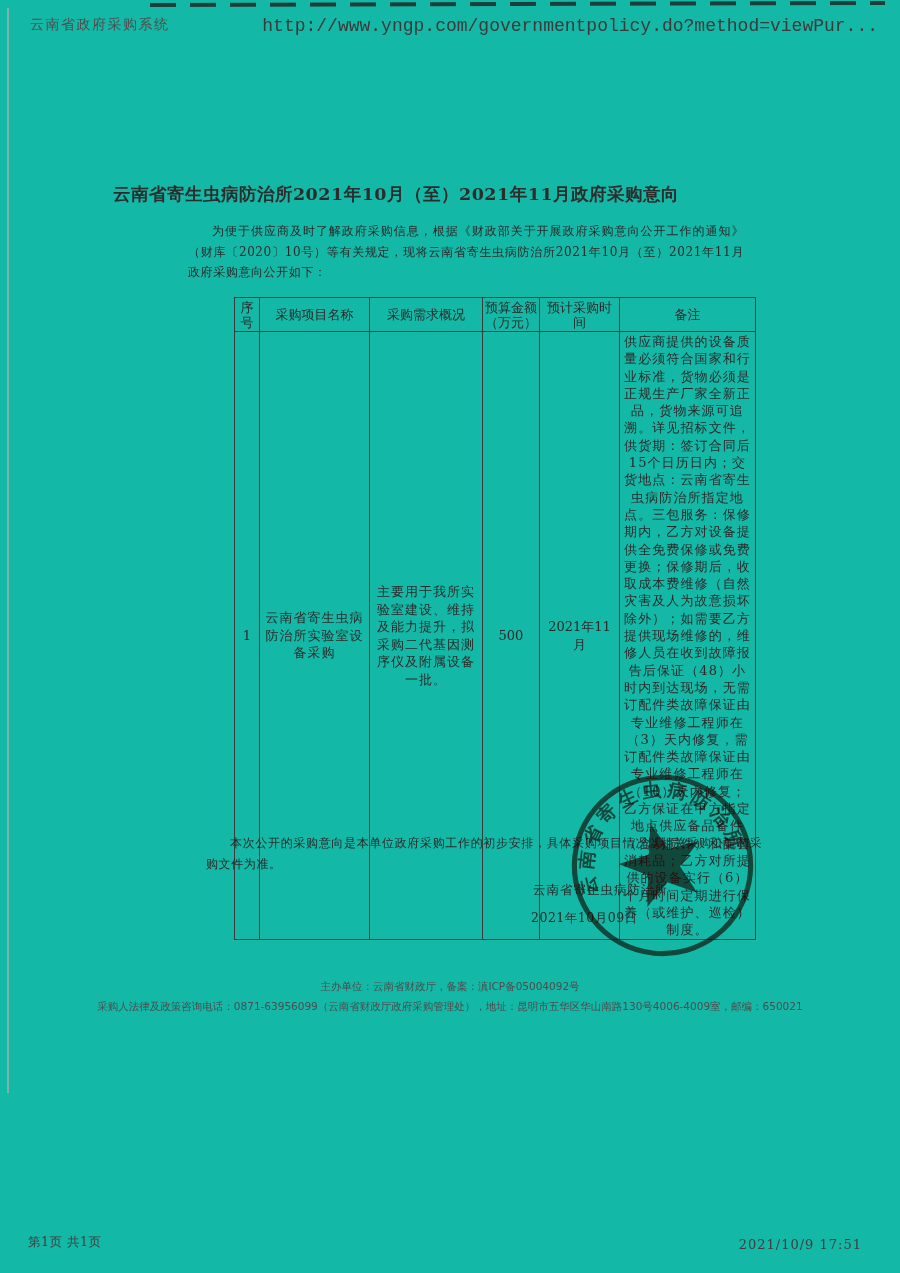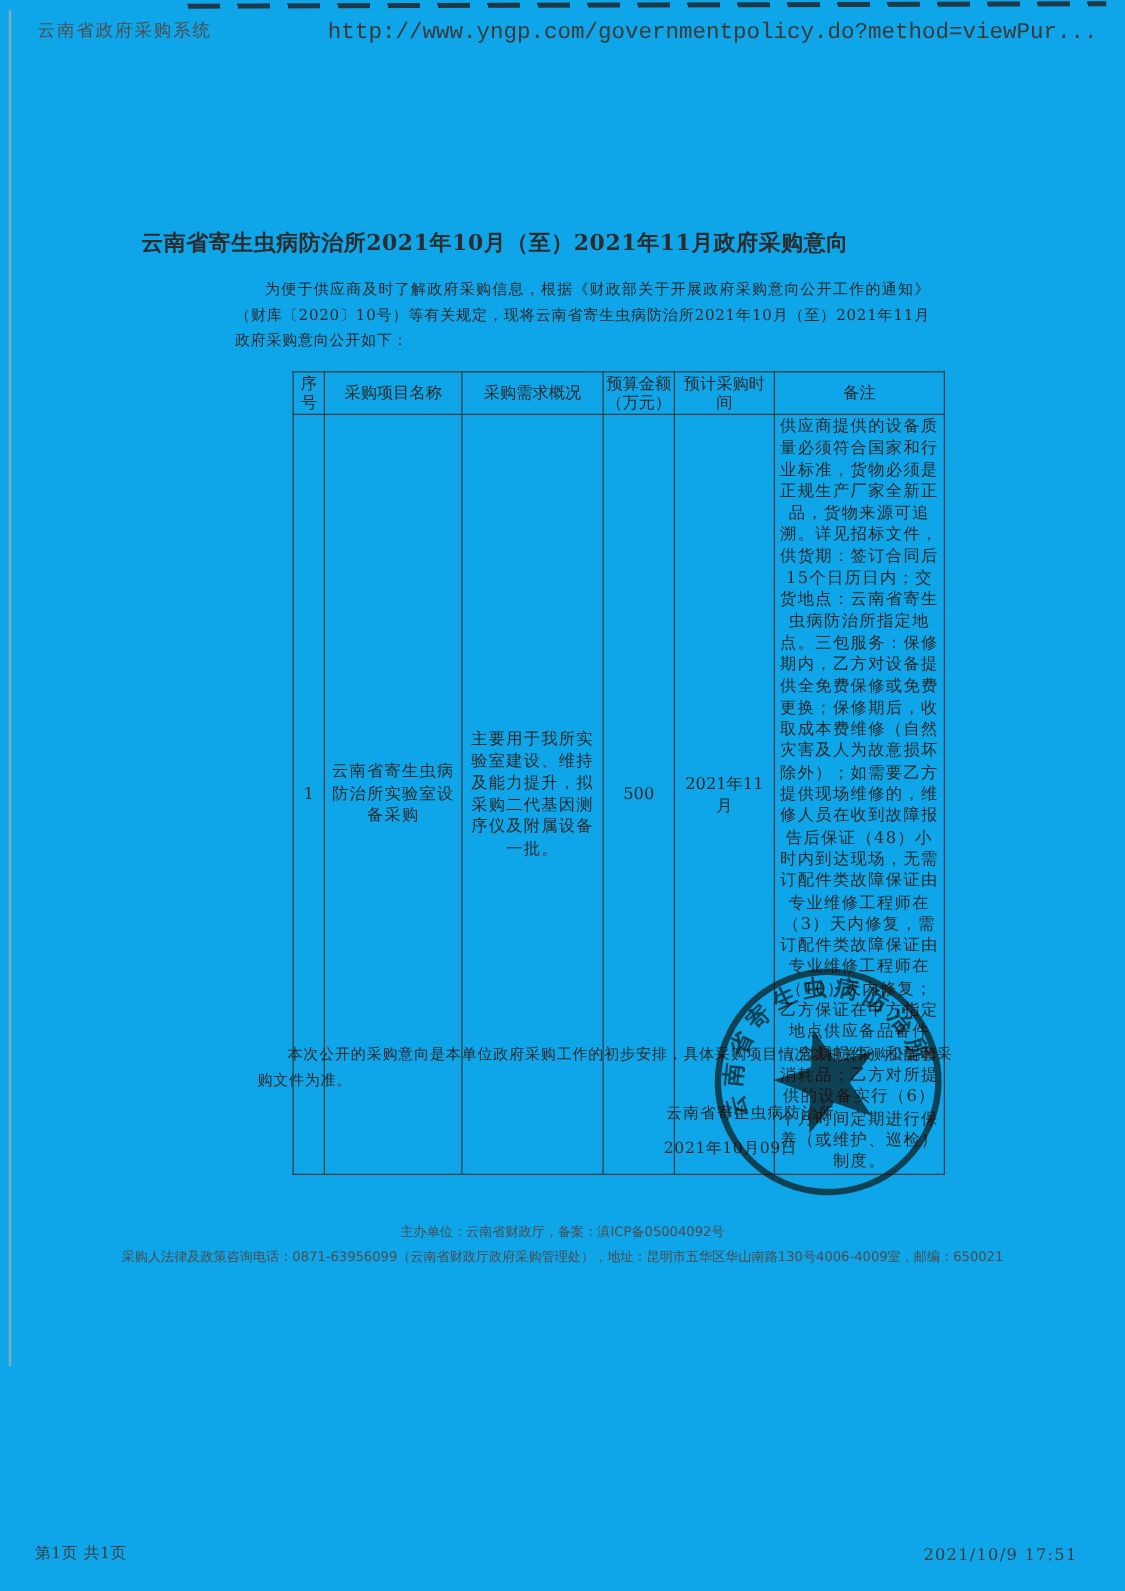--- a/index.html
+++ b/index.html
@@ -1,17 +1,17 @@
 <!DOCTYPE html>
 <html><head>
 <meta charset="utf-8">
 <style>
   html,body{margin:0;padding:0;}
   body{background:#e9e8e4;font-family:"DejaVu Serif","Liberation Serif",serif;}
-  #page{position:relative;width:900px;height:1273px;background:#0ea5e9;overflow:hidden;color:#2e2e2e;}
+  #page{position:relative;width:900px;height:1273px;background:#14b8a6;overflow:hidden;color:#2e2e2e;}
 
   
   .top-tear{position:absolute;top:2px;left:150px;width:735px;height:4px;
     background:repeating-linear-gradient(90deg,#1f1f1f 0 26px,rgba(0,0,0,0) 26px 40px);
     transform:rotate(-0.15deg);opacity:.8;}
   .left-scan-line{position:absolute;left:7px;top:8px;width:2px;height:1085px;background:#b3b1ac;opacity:.65;}
 
   
   .hdr-title{position:absolute;left:30px;top:16px;font-size:14px;color:#4e4e4e;letter-spacing:1.5px;}
   .hdr-url{position:absolute;right:22px;top:16px;font-family:Liberation Mono, monospace;

